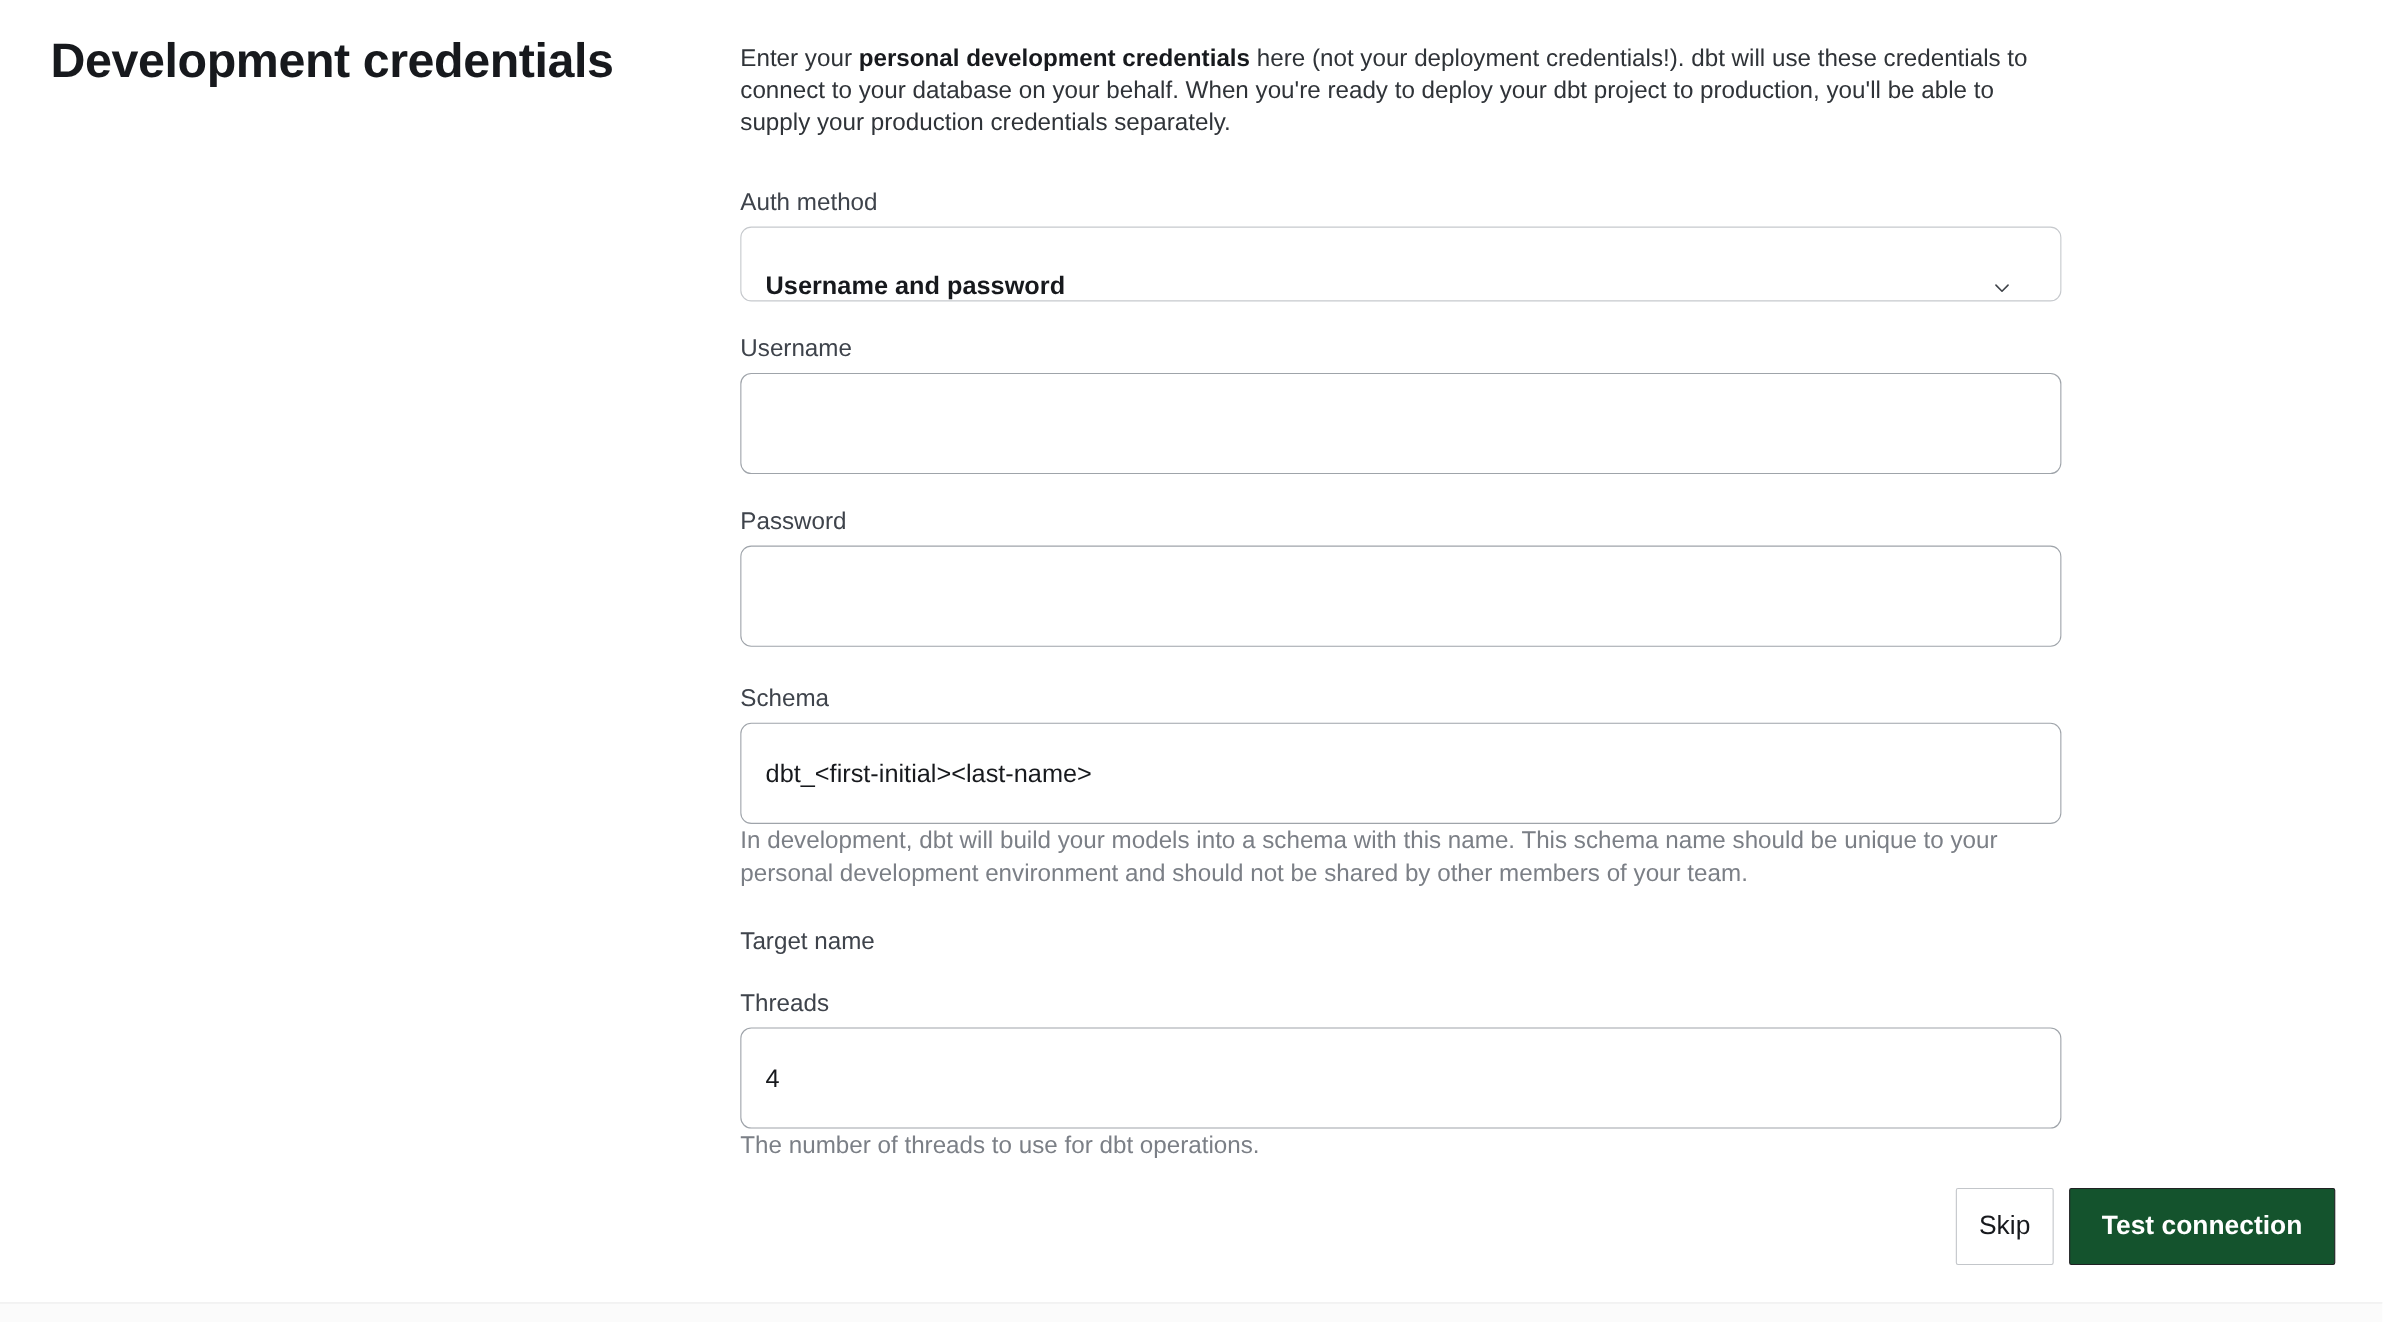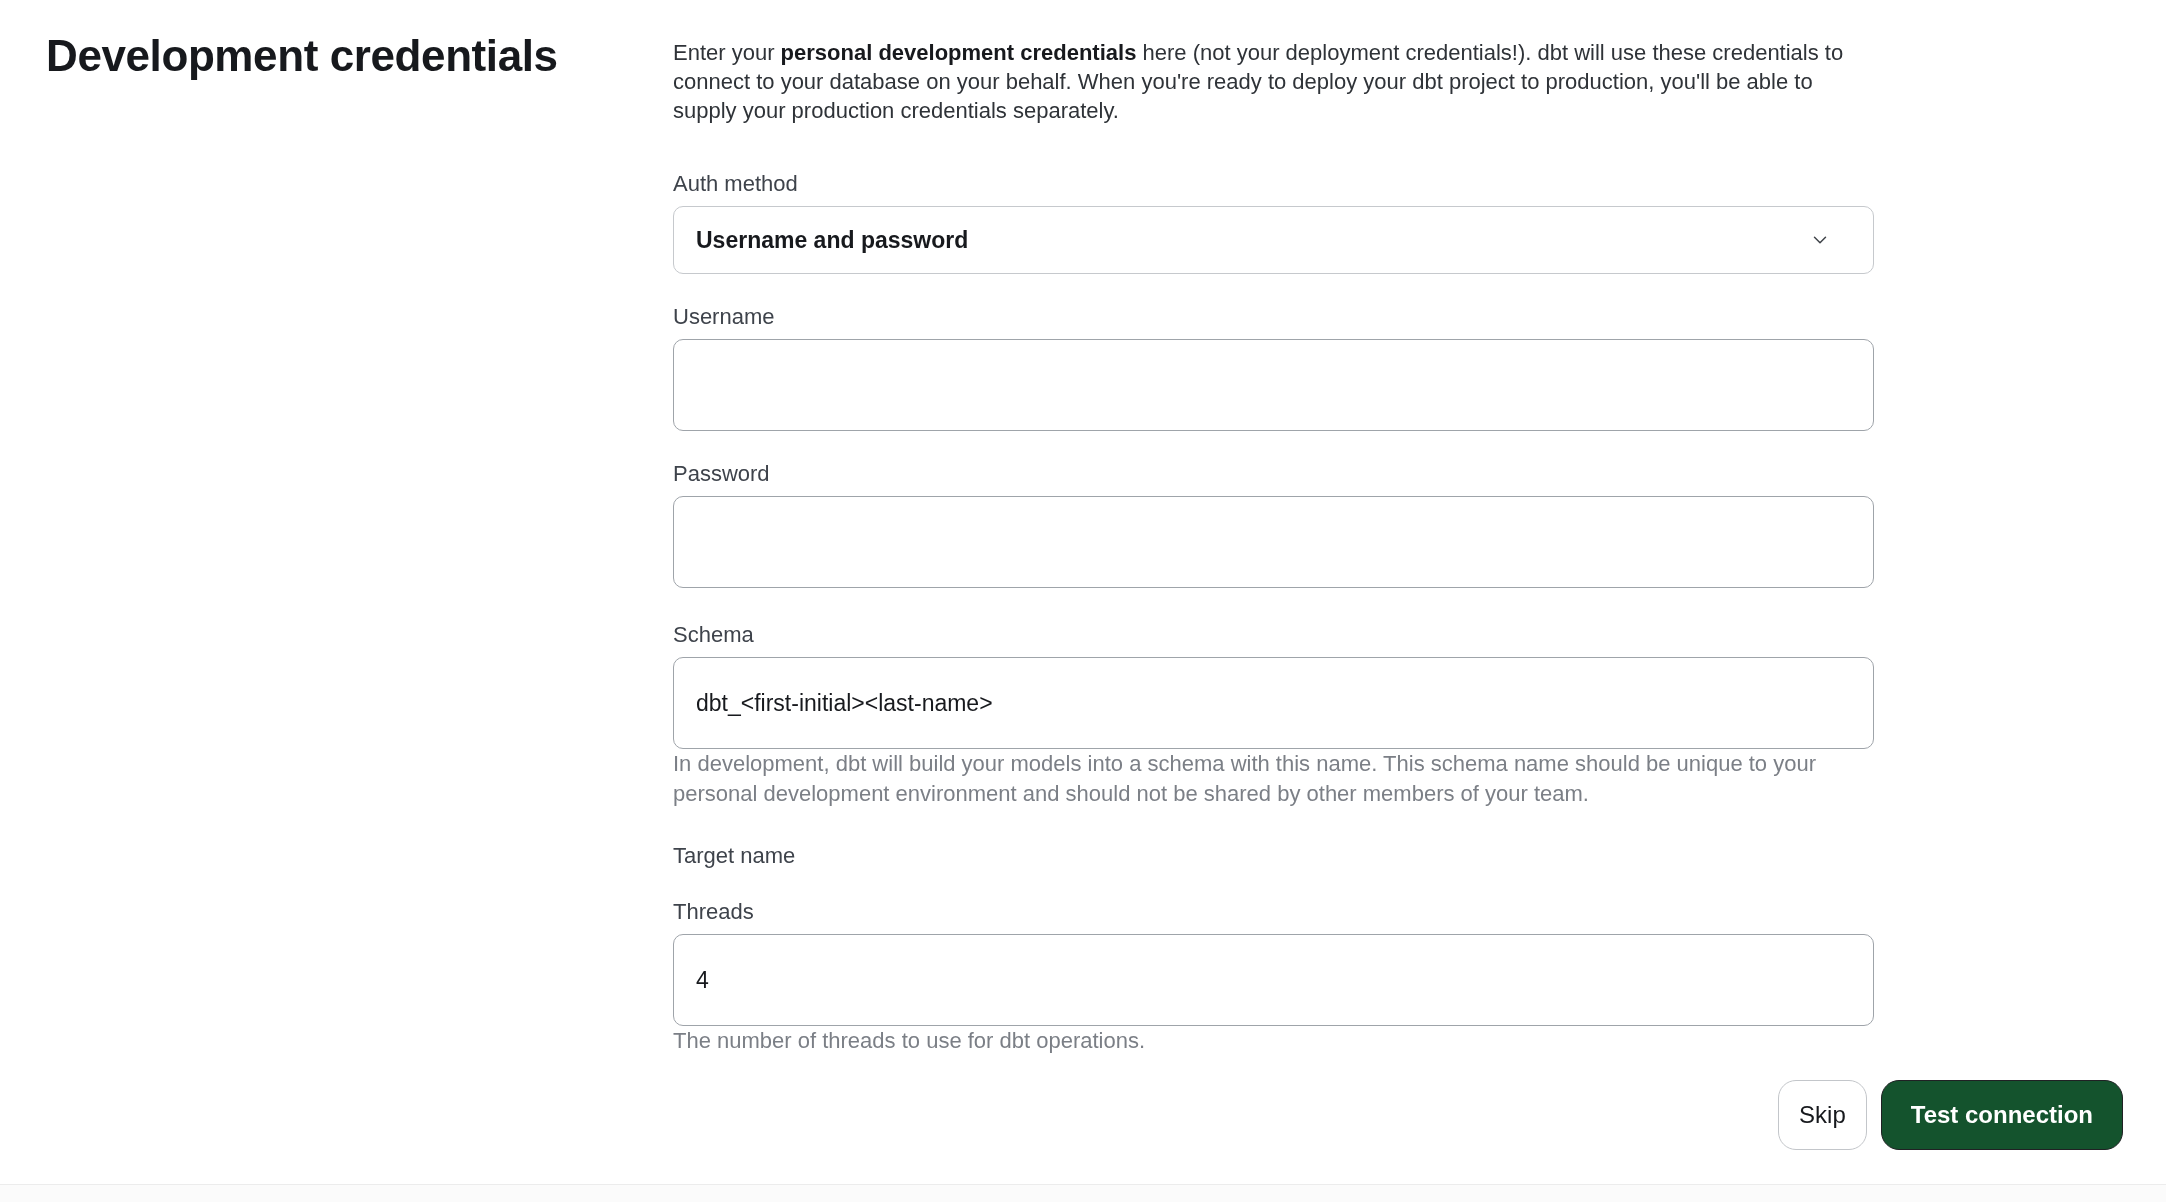--- a/index.html
+++ b/index.html
@@ -35,21 +35,21 @@
   .field-label {
     display: block;
     font-size: 22px; font-weight: 500; color: #3e434b;
     line-height: 26px; margin-bottom: 9px;
   }
 
   .select-box {
     width: 100%; height: 68px;
     border: 1px solid #c6c9cd; border-radius: 10px;
     background: #fff;
-    display: flex; align-items: center; justify-content: space-between;
+    display: flex; align-items: flex-end; justify-content: space-between;
     padding: 0 42px 0 22px;
     cursor: pointer;
   }
   .select-box .select-value {
     font-size: 23px; font-weight: 600; color: #17191d;
   }
   .chevron { width: 22px; height: 22px; flex: none; }
 
   .text-input {
     display: block; width: 100%; height: 92px;
@@ -65,21 +65,21 @@
     margin-top: 0;
     font-size: 22px; line-height: 30px; color: #7b7f86;
     max-width: 1190px;
   }
 
   .footer-actions {
     position: absolute; right: 43px; bottom: 52px;
     display: flex; gap: 14px; height: 70px; align-items: stretch;
   }
   .btn {
-    border-radius: 18px; font-family: "Liberation Sans", sans-serif;
+    border-radius: 2px; font-family: "Liberation Sans", sans-serif;
     font-size: 24px; display: flex; align-items: center; justify-content: center;
     cursor: pointer;
   }
   .btn-secondary {
     background: #fff; border: 1px solid #c3c6ca; color: #17191d;
     font-weight: 500; padding: 0 20px;
   }
   .btn-primary {
     background: #14532d; border: 1px solid #202124; color: #ffffff;
     font-weight: 700; padding: 0 29px;

